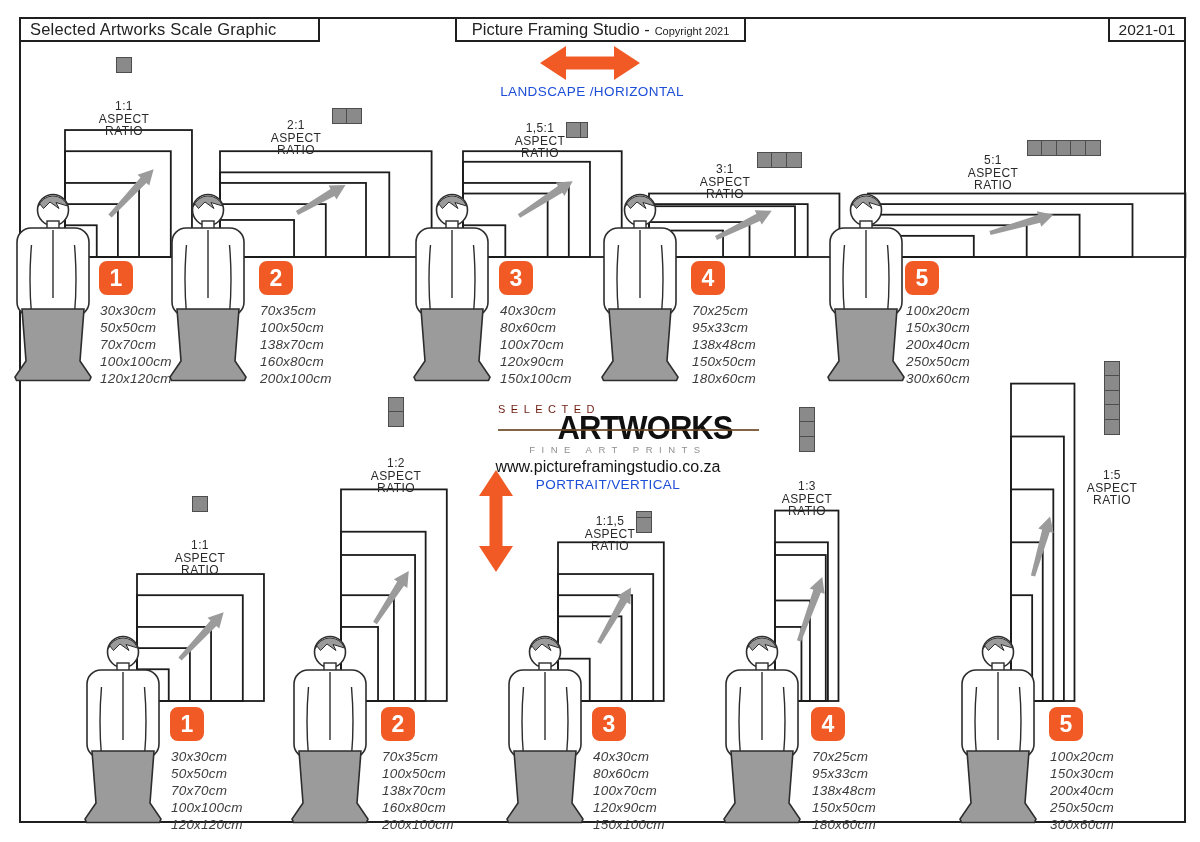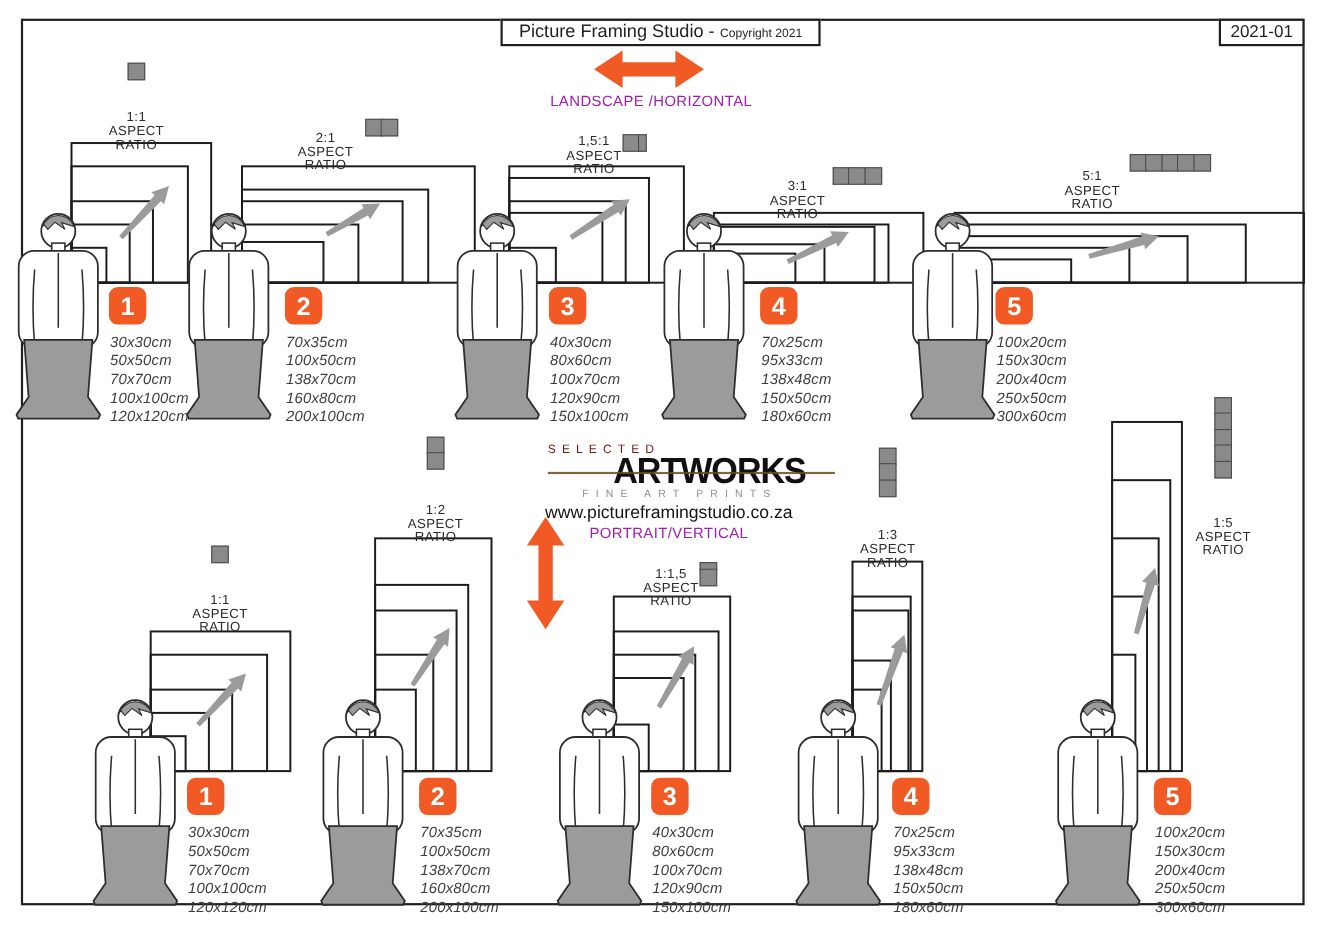--- a/index.html
+++ b/index.html
@@ -9,21 +9,21 @@
         border:2px solid #1f1f1f;box-sizing:border-box;}
   .title-box{position:absolute;top:17px;height:25px;border:2px solid #1f1f1f;background:#fff;
         box-sizing:border-box;display:flex;align-items:center;white-space:nowrap;}
   .title-left{left:19px;width:301px;padding-left:9px;font-size:16.5px;letter-spacing:.2px;}
   .title-center{left:455px;width:291px;justify-content:center;}
   .title-right{left:1108px;width:78px;justify-content:center;font-size:15.5px;}
   .title-center .big{font-size:16.5px;}
   .title-center .small{font-size:11px;margin-left:5px;margin-top:3px;}
   .abs{position:absolute;}
   .ctr{transform:translateX(-50%);text-align:center;}
-  .section-label{font-size:13.5px;color:#a21caf;letter-spacing:.4px;white-space:nowrap;}
+  .section-label{font-size:13.5px;color:#1d4ed8;letter-spacing:.4px;white-space:nowrap;}
   .aspect-label{font-size:12px;line-height:12.6px;color:#2a2a2a;letter-spacing:.4px;white-space:nowrap;margin-top:20px;}
   .badge{width:38px;height:38px;border-radius:10px;border:2.5px solid #fff;box-sizing:border-box;
         color:#fff;font-size:23px;font-weight:bold;display:flex;align-items:center;justify-content:center;}
   .size-list{font-size:13.5px;line-height:16.9px;color:#3d3d3d;letter-spacing:.2px;white-space:nowrap;font-style:italic;}
   .icon-squares{display:flex;}
   .icon-squares.v{flex-direction:column;}
   .icon-squares .cell{background:#8a8a8a;border:1.6px solid #4d4d4d;box-sizing:border-box;}
   .icon-squares.h .cell{margin-left:-1.6px;height:16px;}
   .icon-squares.h .cell:first-child{margin-left:0;}
   .icon-squares.v .cell{margin-top:-1.6px;width:16px;}
@@ -35,20 +35,23 @@
   .logo-fineart{font-size:9.5px;letter-spacing:6.5px;color:#8f8f8f;white-space:nowrap;}
   .logo-strike{height:1.6px;background:#6b4a23;opacity:.85;}
   .website{font-size:16px;color:#141414;white-space:nowrap;}
 </style>
 </head>
 <body>
 
 <div class="page">
   <div class="page-border"></div>
 
+  <div class="title-box title-left">
+    <span>Selected Artworks Scale Graphic</span>
+  </div>
   <div class="title-box title-center">
     <span class="big">Picture Framing Studio -</span>
     <span class="small">Copyright 2021</span>
   </div>
   <div class="title-box title-right">
     <span>2021-01</span>
   </div>
 
   <svg class="layer" width="1200" height="842">
     <polygon points="540,63 566,46 566,56.5 614,56.5 614,46 640,63 614,80 614,69.5 566,69.5 566,80" fill="#F15A24"></polygon>

